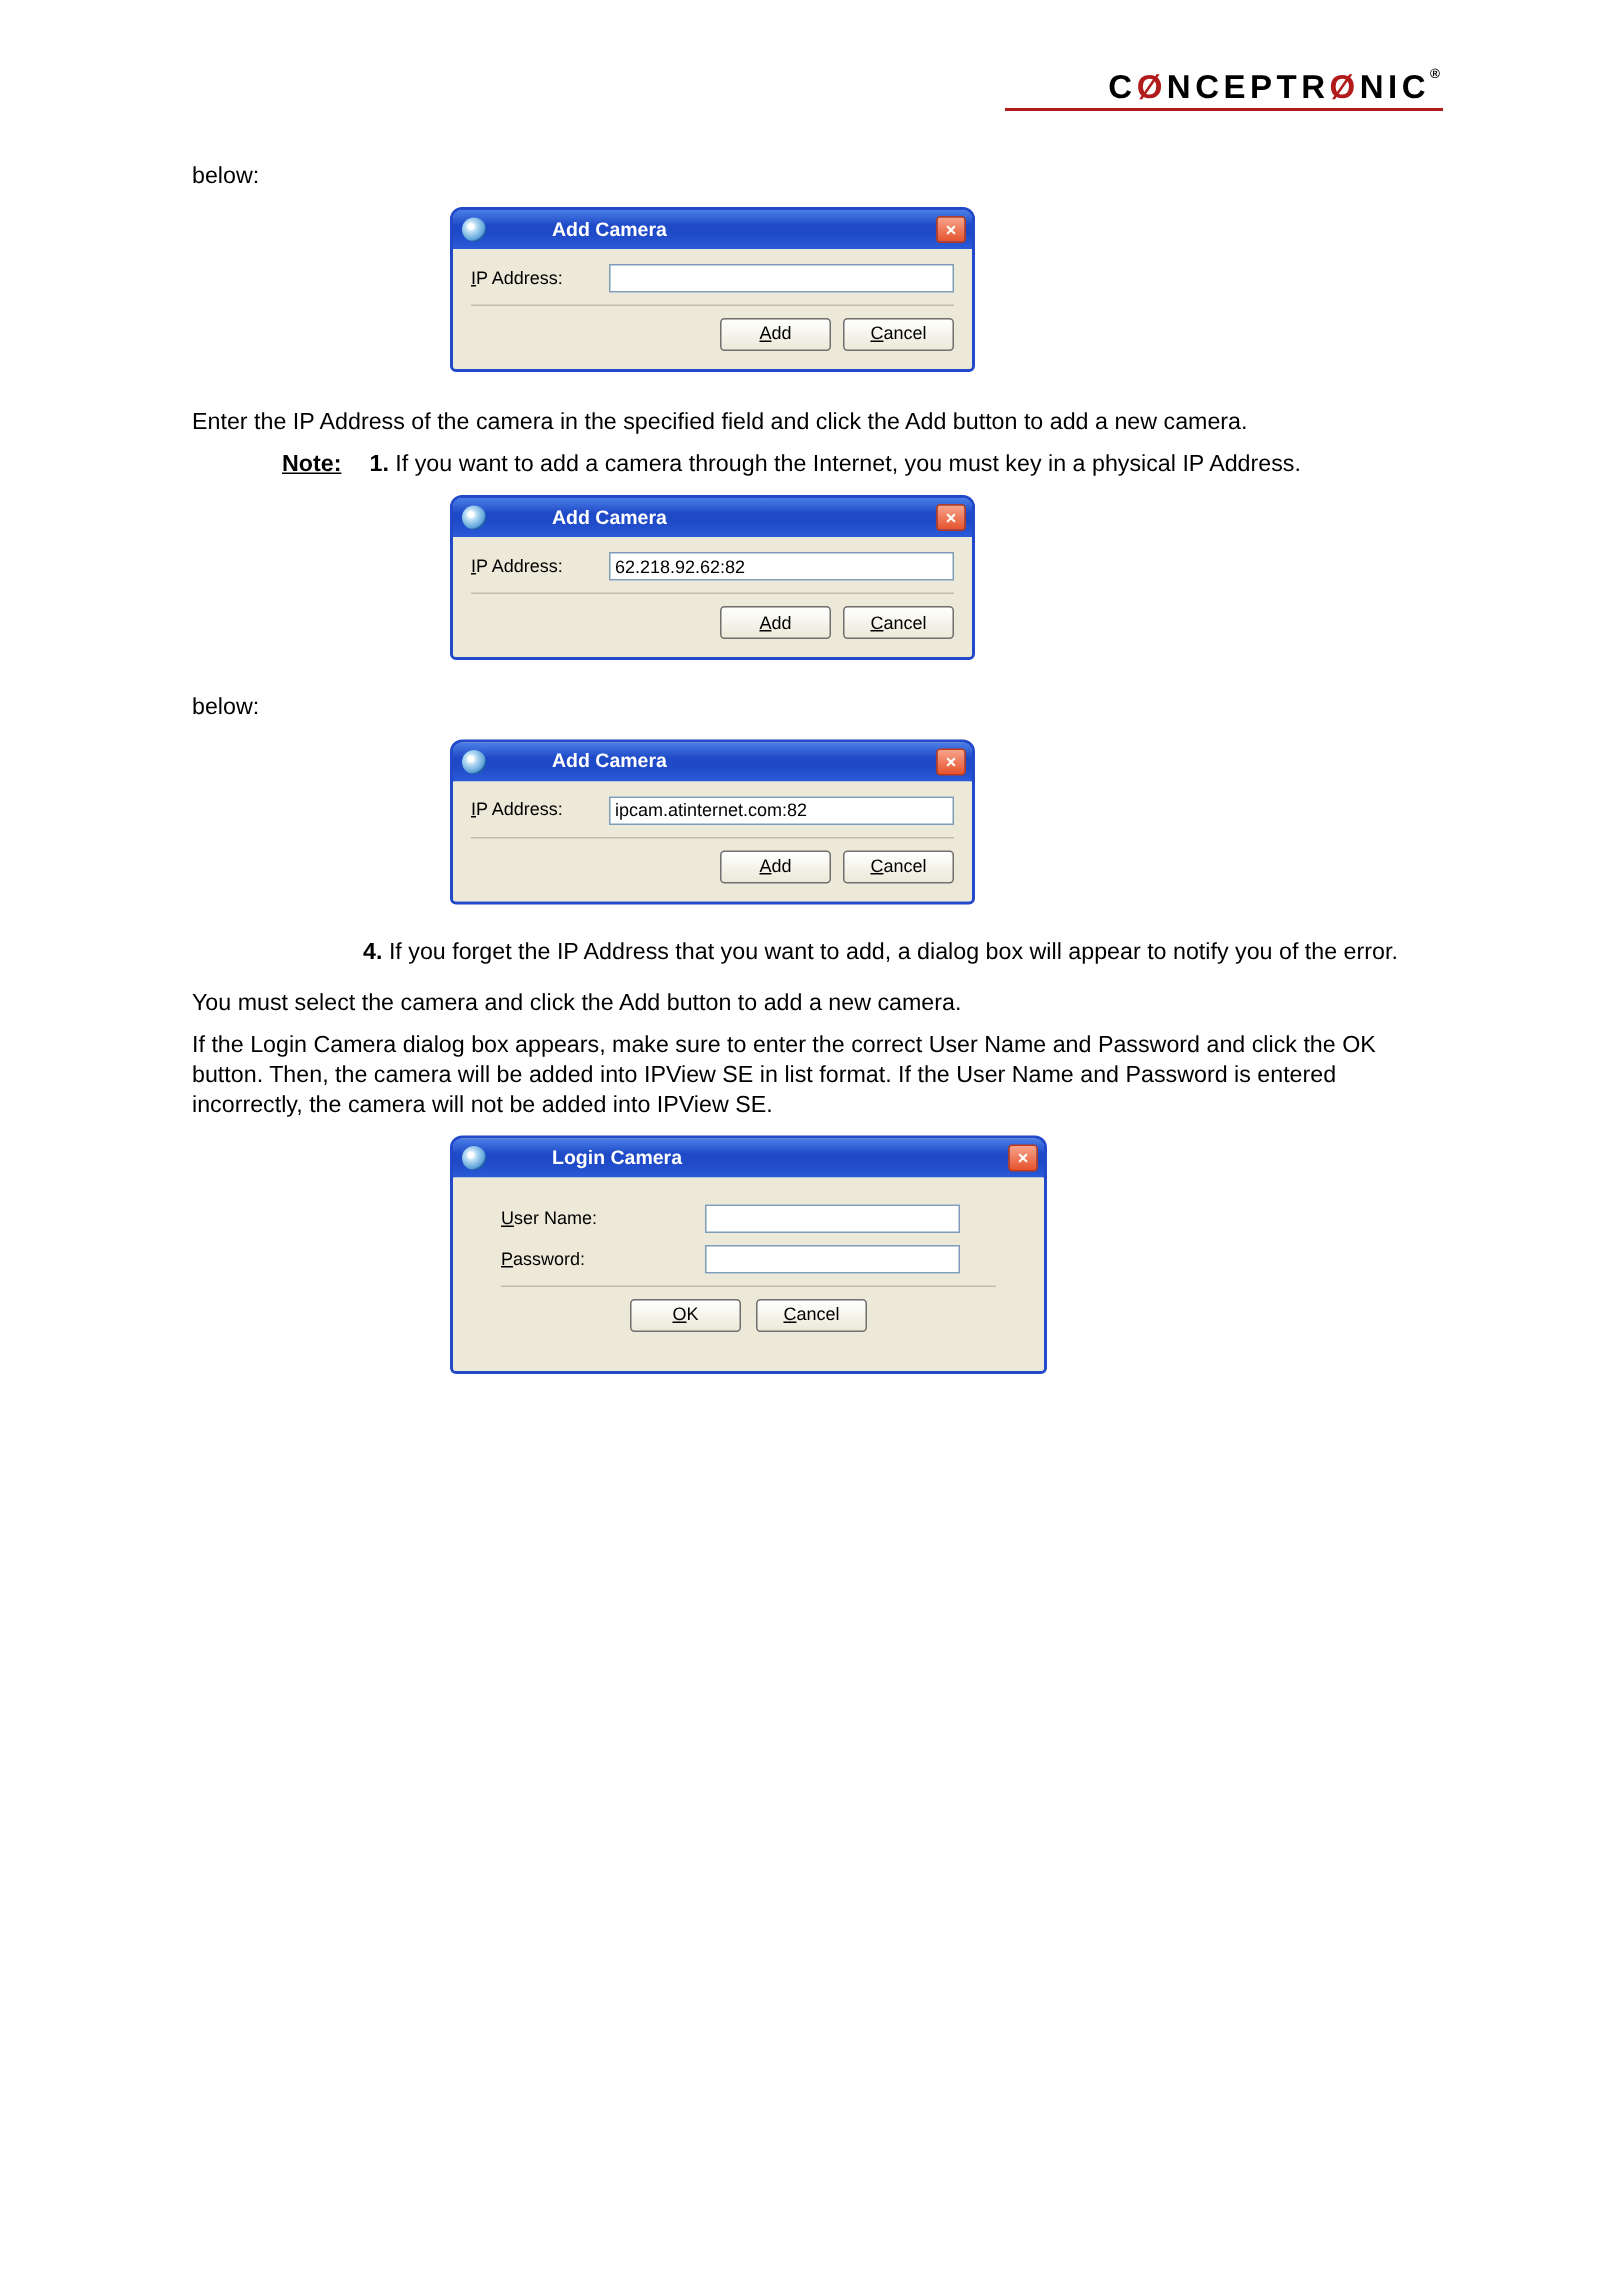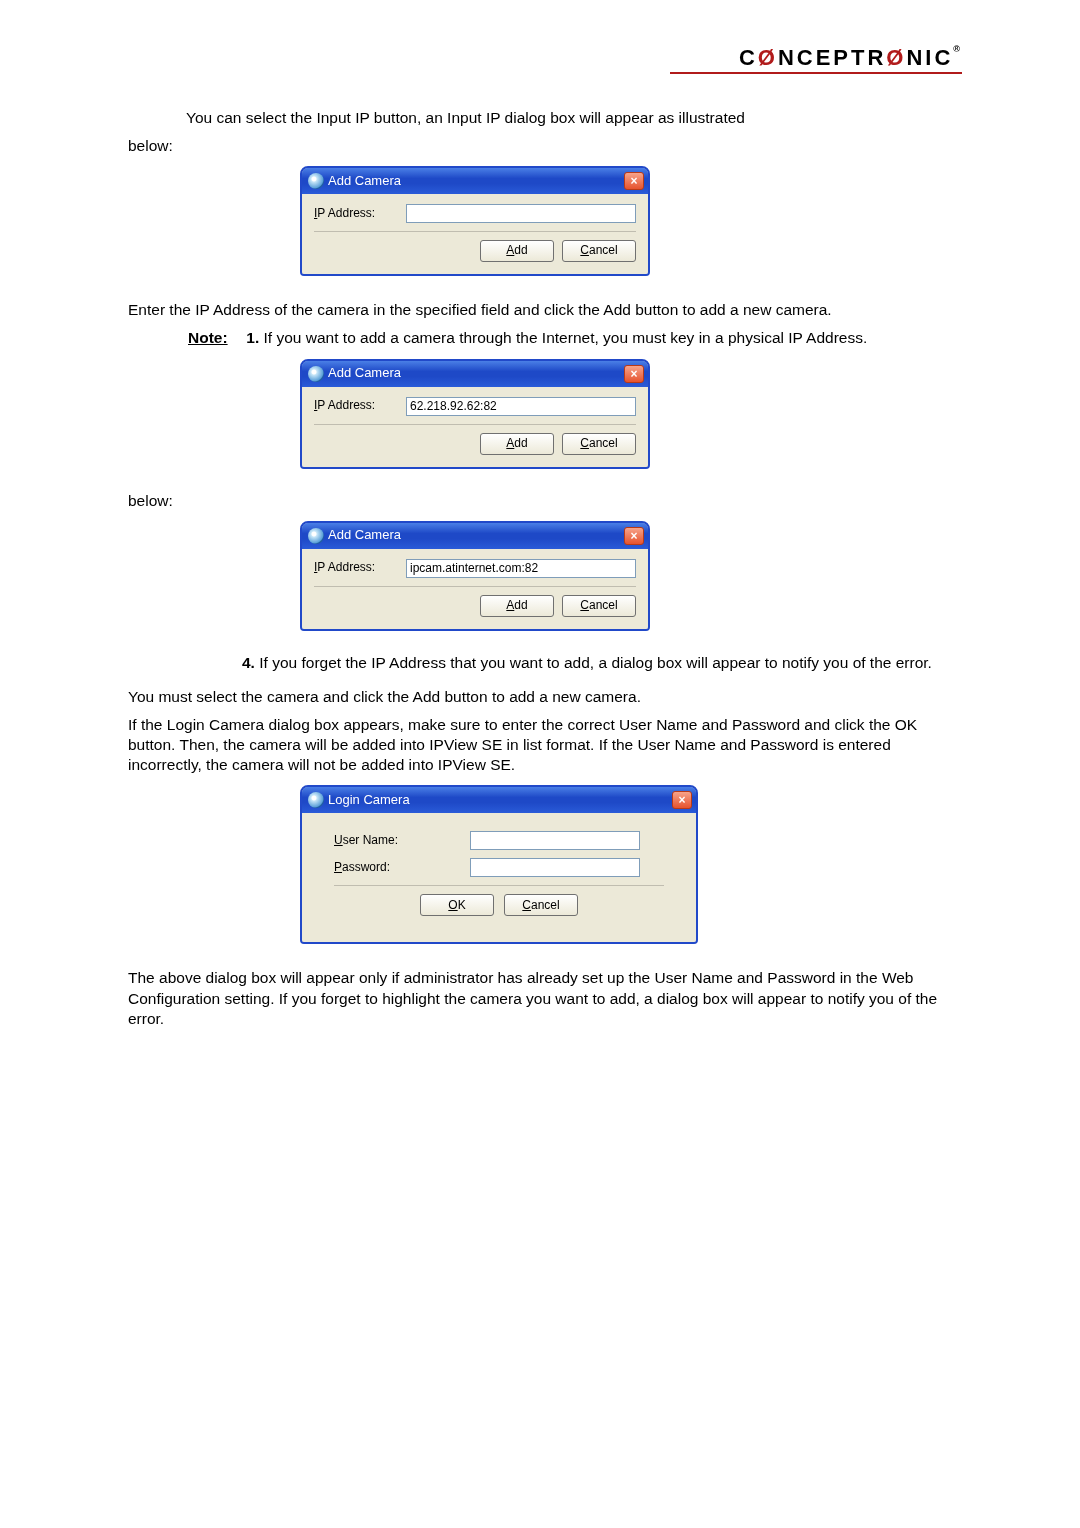--- a/index.html
+++ b/index.html
@@ -100,23 +100,24 @@
       gap: 4px;
     }
     .title-icon {
       width: 16px; height: 16px;
       background: radial-gradient(circle at 6px 6px, #fff 0 2px, #c7e6f8 3px, #5aa0d8 9px, #2060a0 10px);
       border-radius: 50%;
       flex-shrink: 0;
     }
     .title-text {
       color: #fff;
-      font-weight: normal;
+      font-weight: bold;
       font-size: 13px;
       flex: 1;
+      margin-left: 40px;
     }
     .close-btn {
       width: 20px; height: 18px;
       background: linear-gradient(#f7a38a, #e6532e);
       border: 1px solid #b83a18;
       border-radius: 3px;
       color: #fff;
       font-size: 12px;
       font-weight: bold;
       display: flex;
@@ -193,21 +194,20 @@
 </head>
 <body>
 
 <div class="brand">
   C<span class="oslash">Ø</span>NCEPTR<span class="oslash">Ø</span>NIC<sup>®</sup>
 </div>
 <div class="brand-underline"></div>
 
 <div class="page">
 
-  <div class="para"><span style="display:inline-block;width:58px"></span><span>You can select the Input IP button, an Input IP dialog box will appear as illustrated</span></div>
   <div class="para">below:</div>
 
   
   <div class="dialog-wrap">
     <div class="dialog">
       <div class="titlebar">
         <div class="title-icon"></div>
         <div class="title-text">Add Camera</div>
         <div class="close-btn">×</div>
       </div>
@@ -300,15 +300,14 @@
           <input type="password" value="" style="">
         </div>
         <div class="buttonrow2">
           <div class="btn"><span class="u">O</span>K</div>
           <div class="btn"><span class="u">C</span>ancel</div>
         </div>
       </div>
     </div>
   </div>
 
-  <div class="para">The above dialog box will appear only if administrator has already set up the User Name  and Password in the Web Configuration setting. If you forget to highlight the camera you want to add, a dialog box will appear to notify you of the error.</div>
 
 </div>
 
 </body></html>

